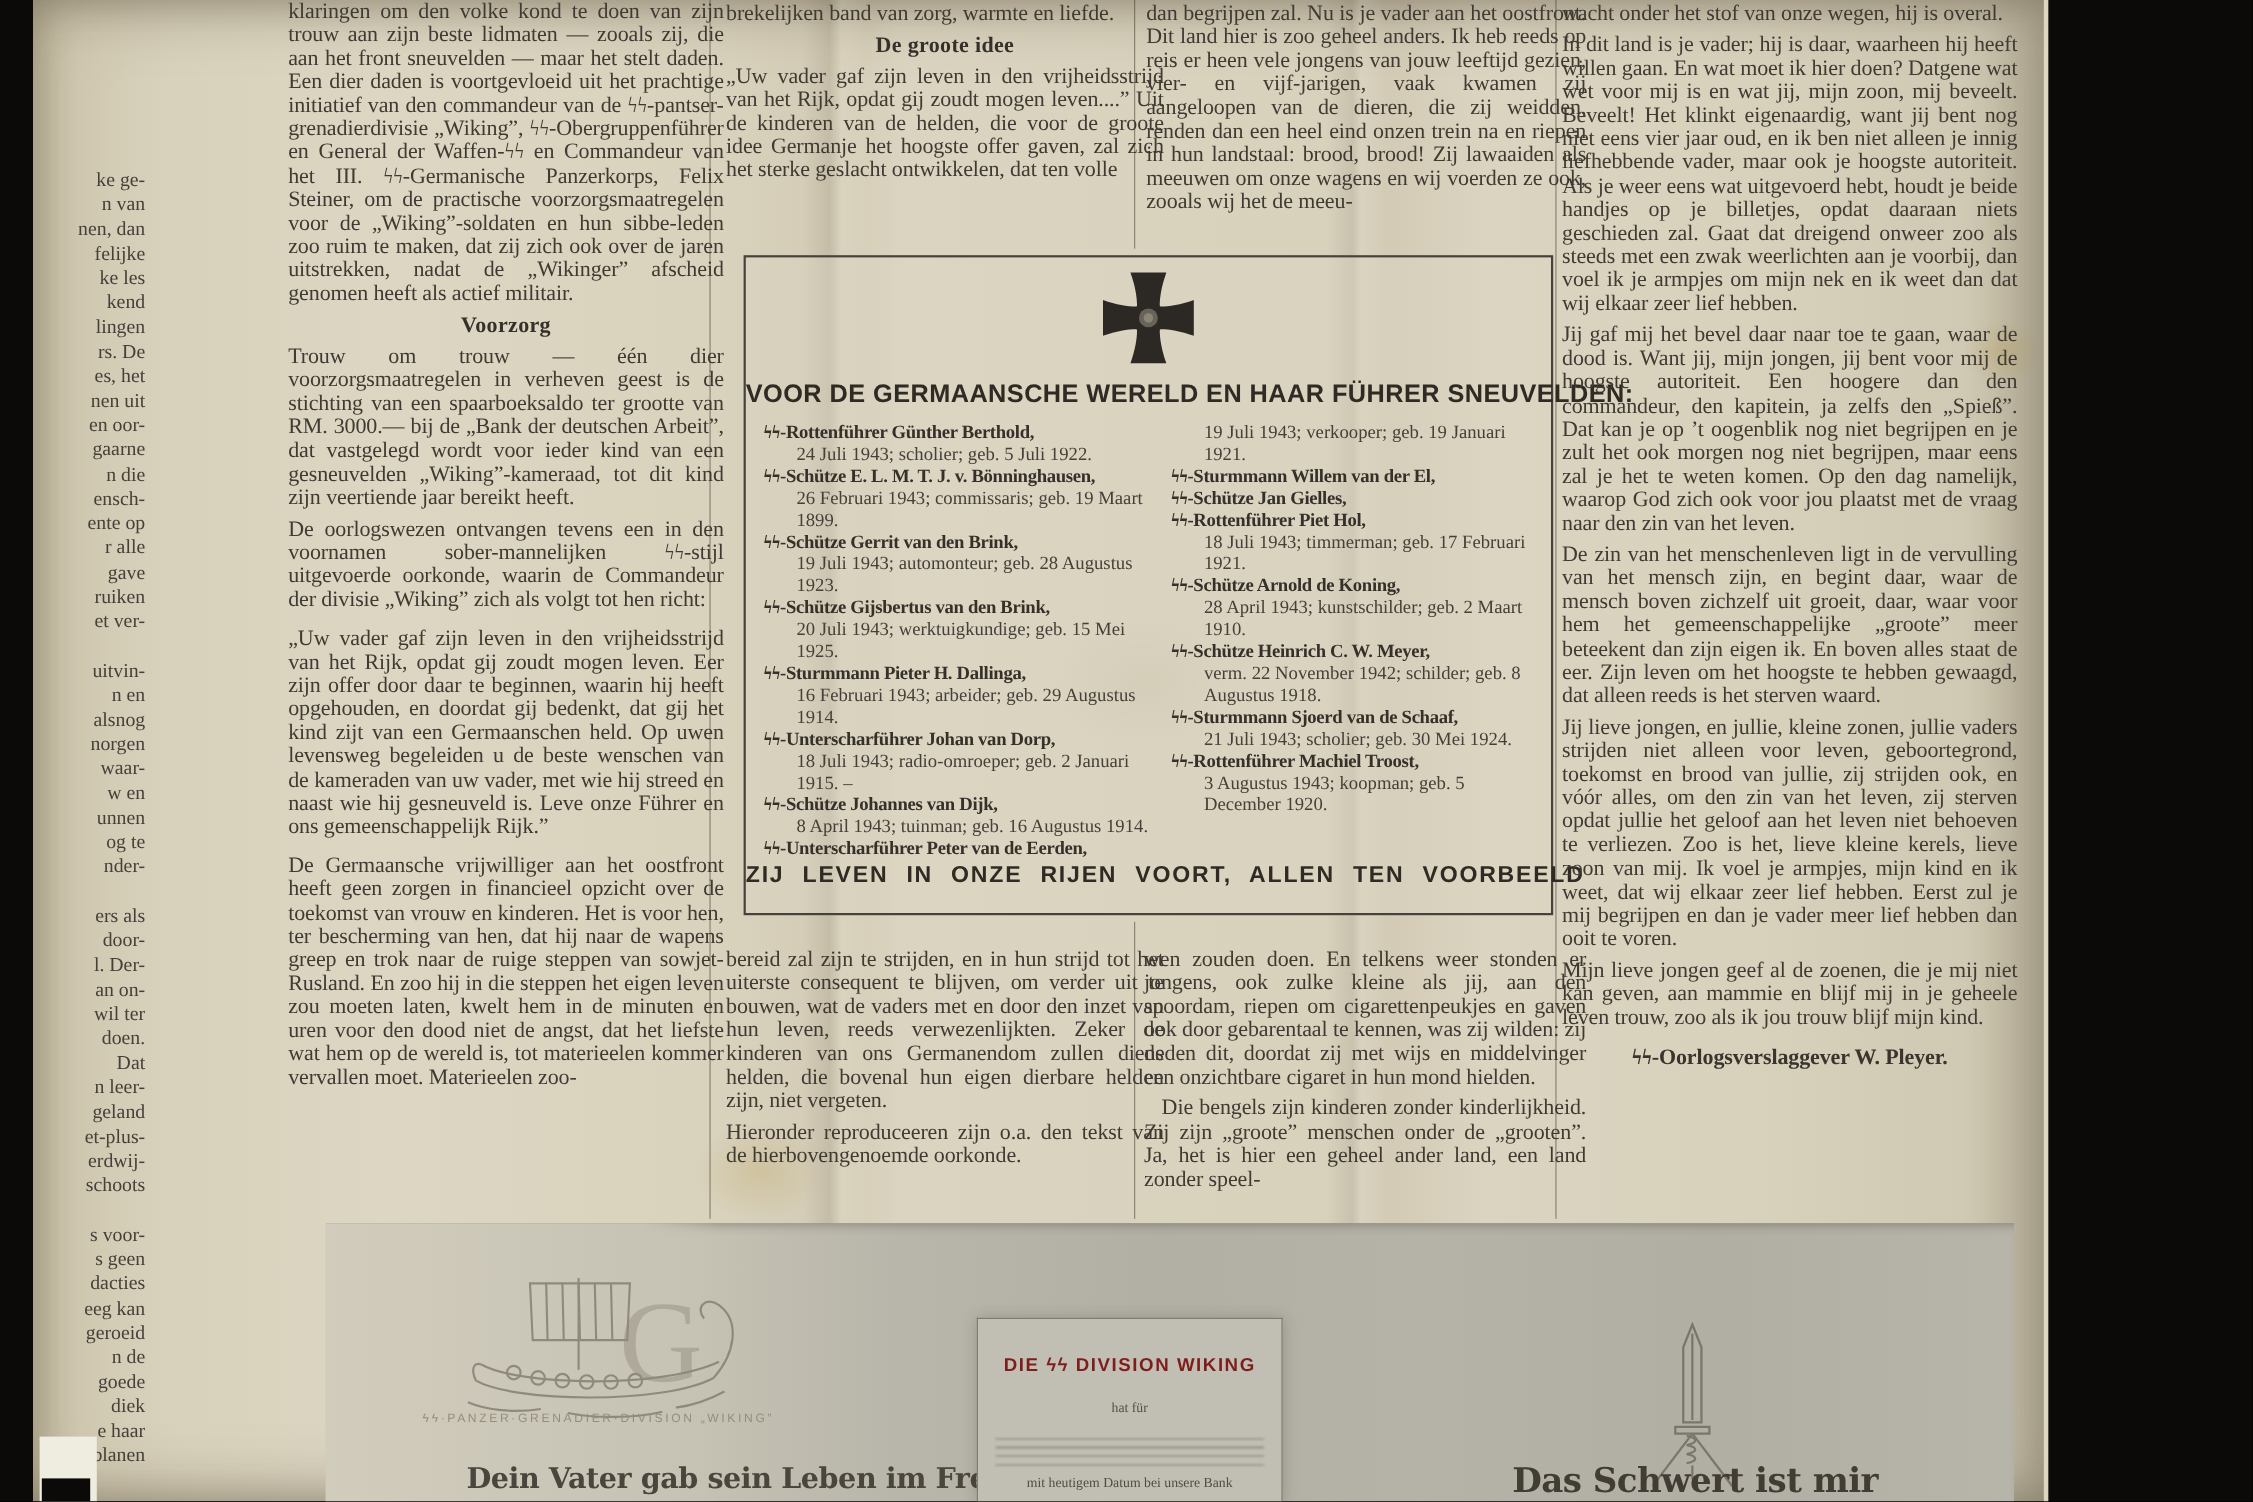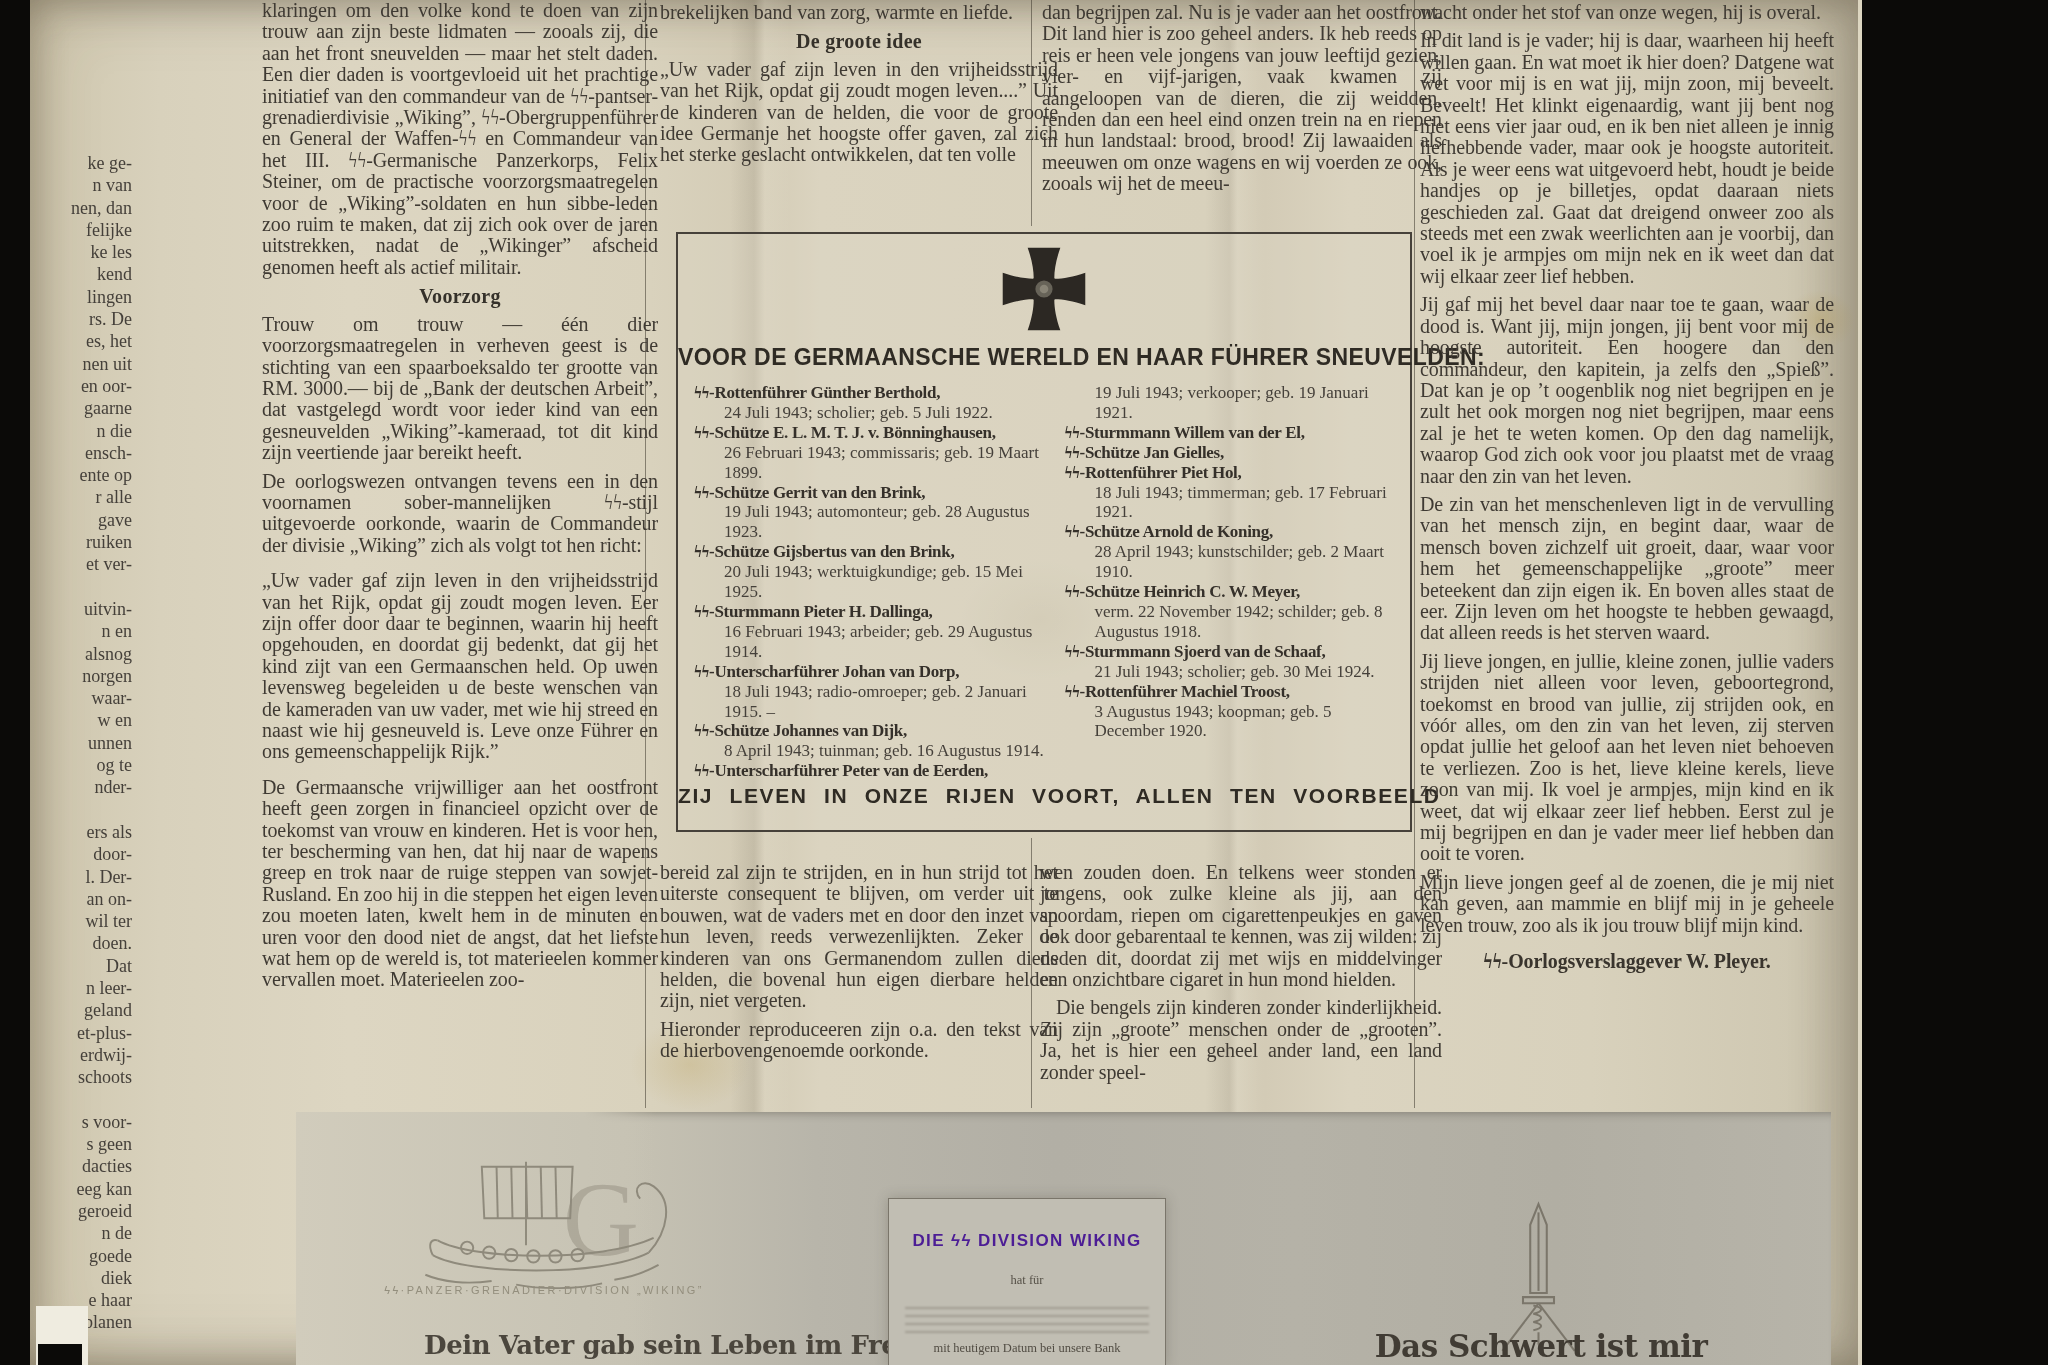--- a/index.html
+++ b/index.html
@@ -58,21 +58,21 @@
                     #b5b2a7 1000px,#b1aea3 1260px,#b7b4a9 1535px);
          box-shadow:inset 0 8px 10px -7px rgba(40,35,25,.35);}
   .shipcap{position:absolute;left:78px;top:172px;width:340px;text-align:center;
            font-family:"Liberation Sans","DejaVu Sans",sans-serif;font-size:11px;letter-spacing:2.4px;color:#938e7d;}
   .fraktur{font-family:"DejaVu Serif","Liberation Serif",serif;font-weight:700;}
   #gothic-left{position:absolute;left:128px;top:218px;font-size:26px;letter-spacing:-.4px;color:#4b463d;}
   #gothic-right{position:absolute;left:1015px;top:216px;width:460px;font-size:31px;letter-spacing:-.5px;color:#413c34;text-align:center;}
   #card{position:absolute;left:592px;top:86px;width:276px;height:167px;background:#c1beb3;
         border:1px solid #7a756a;border-bottom:none;box-shadow:0 0 12px rgba(60,55,45,.25);}
   .cardtitle{margin-top:32px;text-align:center;font-family:"Liberation Sans","DejaVu Sans",sans-serif;
-             font-weight:600;font-size:17px;letter-spacing:1.4px;color:#4c1d95;}
+             font-weight:600;font-size:17px;letter-spacing:1.4px;color:#7f1d1d;}
   .cardsub{margin-top:22px;text-align:center;font-size:12.5px;color:#555047;}
   .blurlines{position:absolute;left:16px;right:16px;top:102px;height:32px;opacity:.55;filter:blur(1px);
              background:repeating-linear-gradient(0deg,rgba(88,82,70,.55) 0 2px,transparent 2px 8px);}
   .cardbottom{position:absolute;left:0;right:0;top:142px;text-align:center;font-size:12.5px;color:#514c43;}
 
   
   #scrap-white{position:absolute;left:6px;top:1306px;width:52px;height:59px;background:#efece0;}
   #scrap-dark{position:absolute;left:8px;top:1344px;width:44px;height:21px;background:#0b0a08;}
   
   #edge-light{position:absolute;right:0;top:0;width:4px;height:1365px;background:rgba(238,231,210,.8);}

